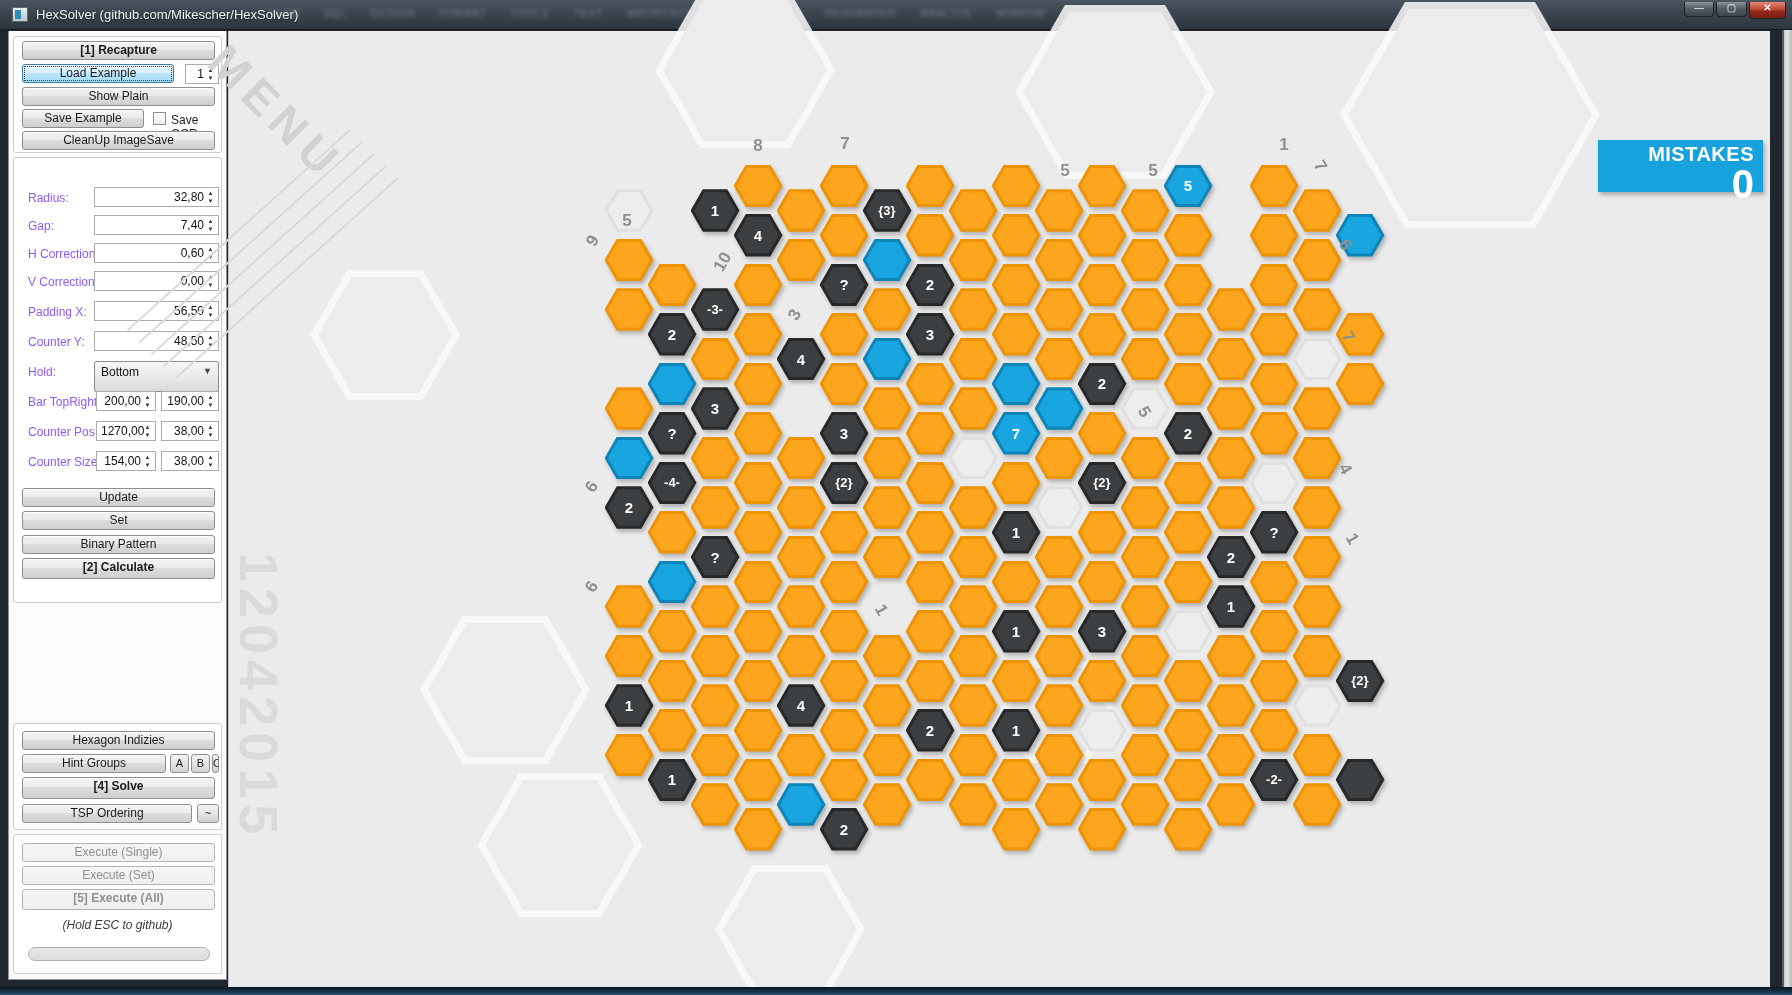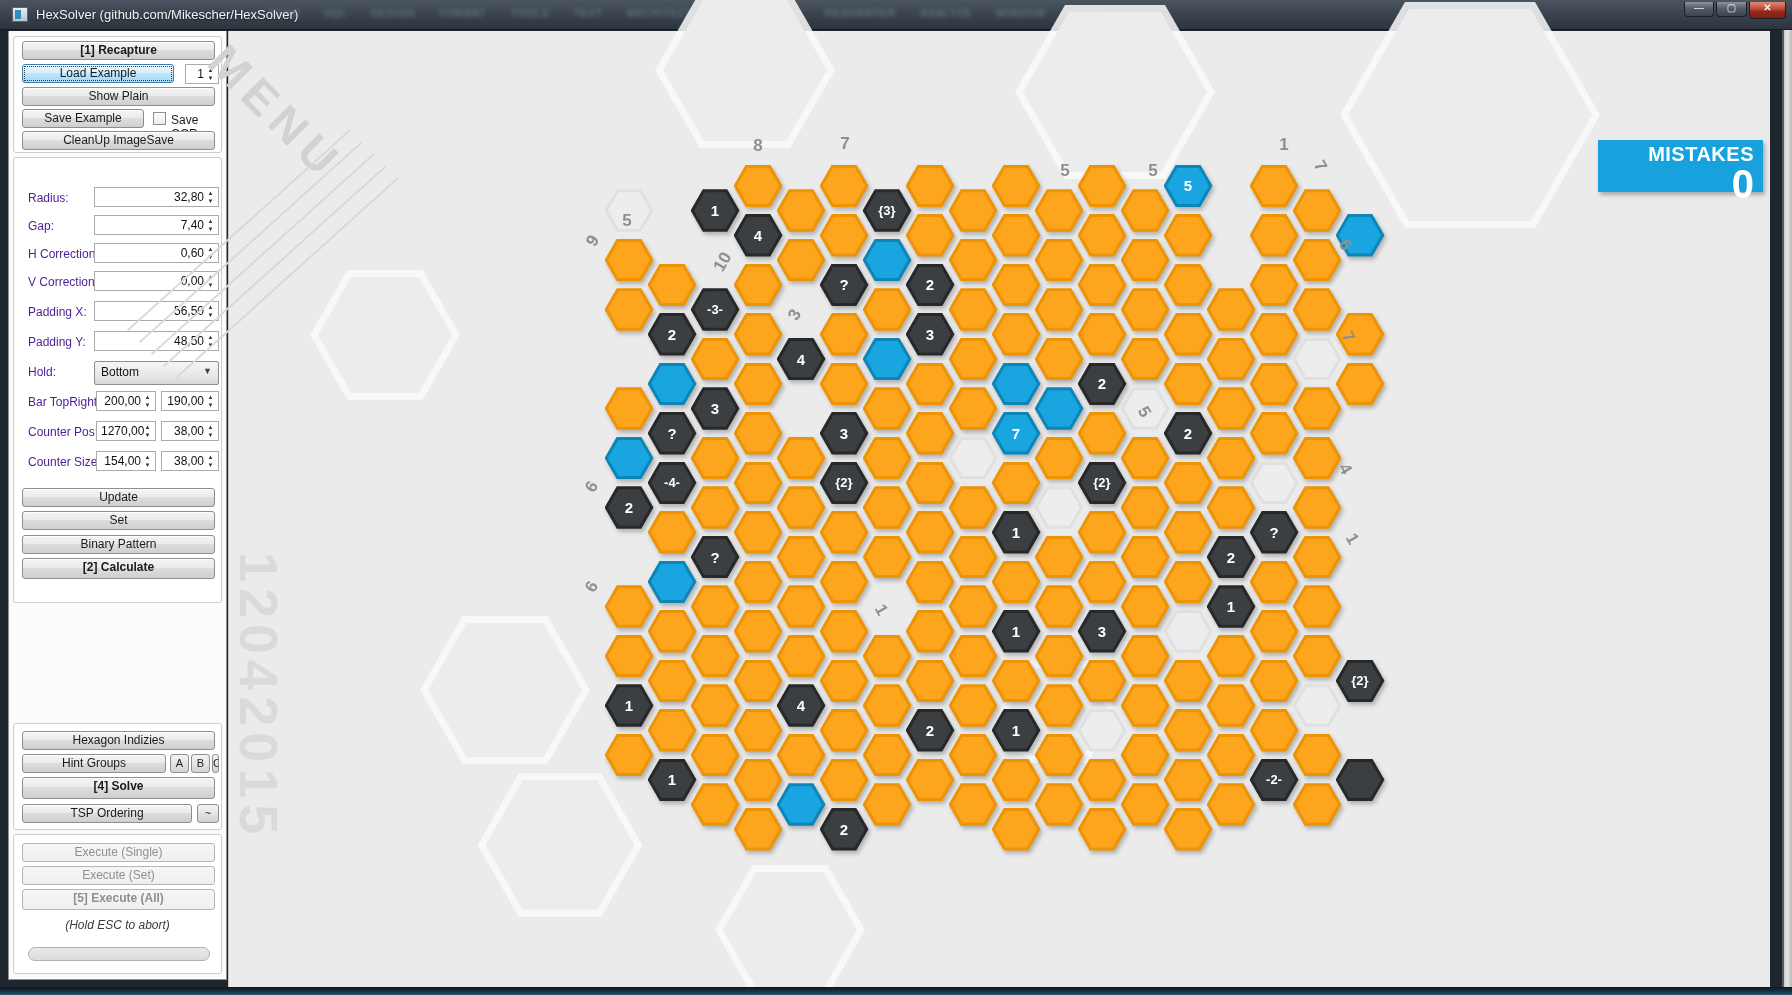--- a/index.html
+++ b/index.html
@@ -43,26 +43,26 @@
   .btn { position:absolute; left:8px; width:193px; height:19px;
     border:1px solid #8e8e8e; border-radius:3px; text-align:center; font-size:12px; color:#1b1b1b;
     line-height:17px; background:linear-gradient(#f4f4f4,#ebebeb 45%,#dedede 46%,#cfcfcf);
     box-shadow:inset 0 1px 0 #ffffff; }
   .btn.bold { font-weight:bold; }
   .btn.disabled { color:#8f8f8f; border-color:#b5b5b5;
     background:linear-gradient(#f6f6f6,#efefef); box-shadow:none; }
   .btn.focusd { border-color:#3c7fb1;
     background:linear-gradient(#eaf6fd,#d9f0fc 45%,#bee6fd 46%,#a7d9f5);
     outline:1px dotted #30404d; outline-offset:-3px; }
-  .flabel { position:absolute; left:14px; font-size:12px; color:#4c1d95; }
+  .flabel { position:absolute; left:14px; font-size:12px; color:#8b5cf6; }
   .fbox { position:absolute; height:20px; background:#ffffff; border:1px solid #ababab;
     font-size:12px; color:#111; text-align:right; padding:2px 14px 0 4px; }
   .spin { position:absolute; right:2px; top:1px; width:11px; height:16px; font-size:6px;
     color:#333; text-align:center; line-height:8px; cursor:default; }
-  .dropdown { position:absolute; height:24px; border:1px solid #8e8e8e; border-radius:2px;
+  .dropdown { position:absolute; height:31px; border:1px solid #8e8e8e; border-radius:2px;
     background:linear-gradient(#f5f5f5,#e8e8e8 60%,#d8d8d8); font-size:12px; color:#111;
     padding:3px 0 0 6px; }
   .dropdown .arrow { position:absolute; right:6px; top:4px; font-size:9px; color:#444; }
   .checkbox { position:absolute; width:13px; height:13px; border:1px solid #8e8e8e;
     background:linear-gradient(#fcfcfc,#ededed); }
   .cblabel { position:absolute; font-size:12px; color:#1b1b1b; }
   .note { position:absolute; left:0; width:100%; text-align:center; font-size:12px;
     font-style:italic; color:#3a3a3a; }
   #progress { position:absolute; left:14px; width:182px; height:14px; border:1px solid #b0b0b0;
     border-radius:7px; background:linear-gradient(#e9e9e9,#dcdcdc); }
@@ -148,21 +148,21 @@
       <span class="flabel" style="top:33px;">Radius:</span>
       <div class="fbox" style="left:80px; top:29px; width:125px;"><span>32,80</span><span class="spin">▲<br>▼</span></div>
       <span class="flabel" style="top:61px;">Gap:</span>
       <div class="fbox" style="left:80px; top:57px; width:125px;"><span>7,40</span><span class="spin">▲<br>▼</span></div>
       <span class="flabel" style="top:89px;">H Correction:</span>
       <div class="fbox" style="left:80px; top:85px; width:125px;"><span>0,60</span><span class="spin">▲<br>▼</span></div>
       <span class="flabel" style="top:117px;">V Correction:</span>
       <div class="fbox" style="left:80px; top:113px; width:125px;"><span>0,00</span><span class="spin">▲<br>▼</span></div>
       <span class="flabel" style="top:147px;">Padding X:</span>
       <div class="fbox" style="left:80px; top:143px; width:125px;"><span>56,50</span><span class="spin">▲<br>▼</span></div>
-      <span class="flabel" style="top:177px;">Padding Y:</span>
+      <span class="flabel" style="top:177px;">Counter Y:</span>
       <div class="fbox" style="left:80px; top:173px; width:125px;"><span>48,50</span><span class="spin">▲<br>▼</span></div>
 
       <span class="flabel" style="top:207px;">Hold:</span>
       <div class="dropdown" style="left:80px; top:203px; width:125px;"><span>Bottom</span><span class="arrow">▼</span></div>
 
       <span class="flabel" style="top:237px;">Bar TopRight:</span>
       <div class="fbox" style="left:82px; top:233px; width:60px;"><span>200,00</span><span class="spin">▲<br>▼</span></div>
       <div class="fbox" style="left:147px; top:233px; width:58px;"><span>190,00</span><span class="spin">▲<br>▼</span></div>
       <span class="flabel" style="top:267px;">Counter Pos:</span>
       <div class="fbox" style="left:82px; top:263px; width:60px;"><span>1270,00</span><span class="spin">▲<br>▼</span></div>
@@ -186,21 +186,21 @@
       <div class="smallbtn" style="left:198px; top:30px; width:7px; overflow:hidden;">C</div>
       <div class="btn bold" style="top:53px; height:22px;">[4] Solve</div>
       <div class="btn" style="top:80px; width:170px;">TSP Ordering</div>
       <div class="smallbtn" style="left:183px; top:80px; width:22px;">~</div>
     </div>
 
     <div class="group" style="top:803px; height:140px;">
       <div class="btn disabled" style="top:8px;">Execute (Single)</div>
       <div class="btn disabled" style="top:31px;">Execute (Set)</div>
       <div class="btn disabled bold" style="top:54px; height:21px;">[5] Execute (All)</div>
-      <div class="note" style="top:83px;">(Hold ESC to abort)</div>
+      <div class="note" style="top:83px;">(Hold ESC to github)</div>
       <div id="progress" style="top:112px;"></div>
     </div>
   </div>
 
   <div id="canvas"></div>
 
   <div class="wm" id="wm-menu">MENU</div>
   <div class="wm" id="wm-date">12042015</div>
   <div class="stripe" style="left:238px; top:80px;"></div>
   <div class="stripe" style="left:250px; top:92px;"></div>

